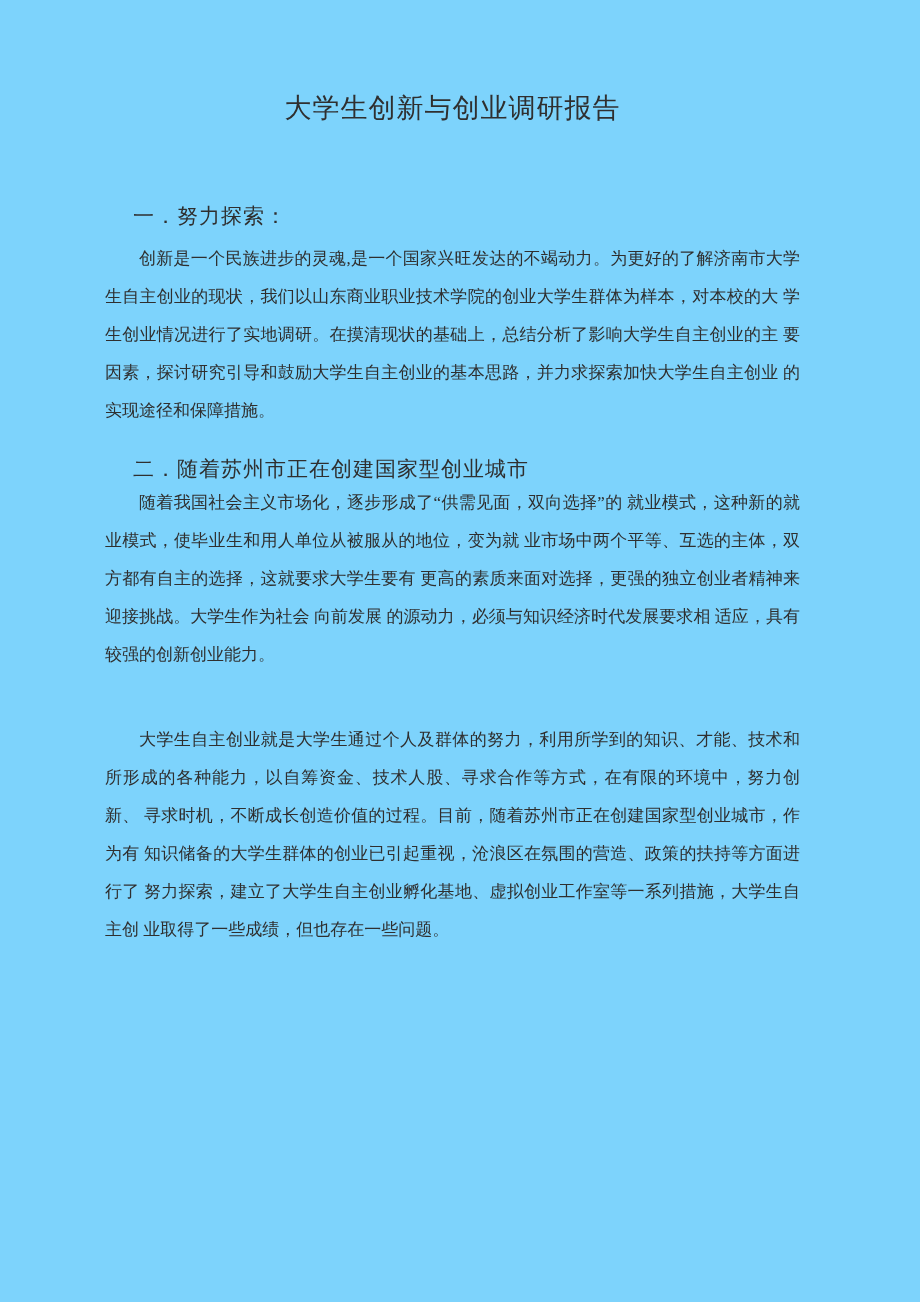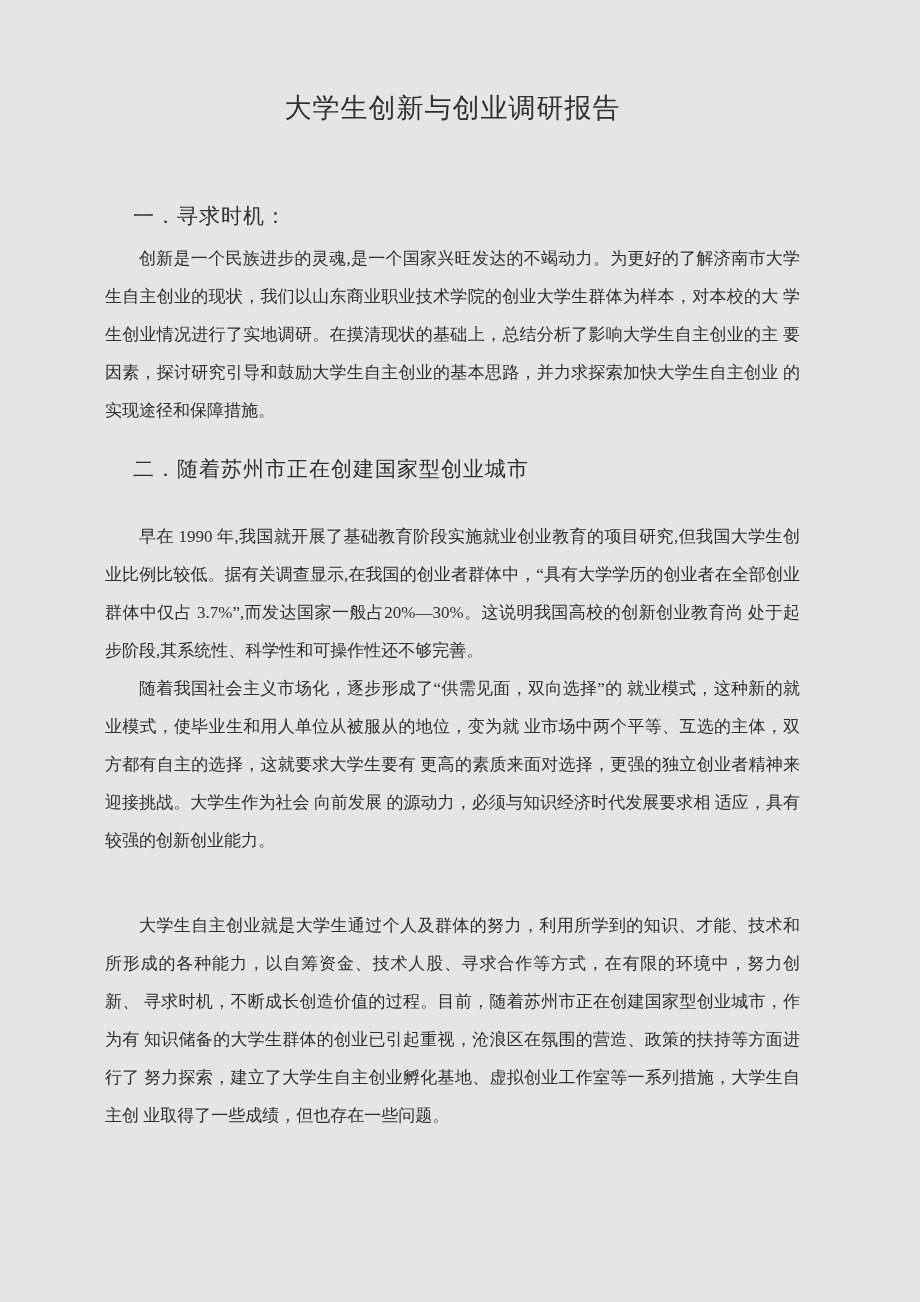--- a/index.html
+++ b/index.html
@@ -5,21 +5,21 @@
   html, body {
     margin: 0;
     padding: 0;
     background: #ffffff;
   }
   .page {
     position: relative;
     width: 920px;
     height: 1302px;
     margin: 0 auto;
-    background: #e5e5e5;
+    background: #7dd3fc;
     box-sizing: border-box;
     padding: 90px 120px 0 105px;
     font-family: "Liberation Serif", "DejaVu Serif", serif;
     color: #2f2f2f;
     overflow: hidden;
   }
   .doc-title {
     font-size: 27px;
     font-weight: normal;
     line-height: 36px;
@@ -52,27 +52,26 @@
   .para-4    { margin-top: 47px; }
 </style>
 </head>
 <body>
 
 <div class="page">
 
   <h1 class="doc-title">大学生创新与创业调研报告</h1>
 
   <section>
-    <h2 class="section-heading heading-1">一．寻求时机：</h2>
+    <h2 class="section-heading heading-1">一．努力探索：</h2>
     <p class="para para-1">创新是一个民族进步的灵魂,是一个国家兴旺发达的不竭动力。为更好的了解济南市大学生自主创业的现状，我们以山东商业职业技术学院的创业大学生群体为样本，对本校的大 学生创业情况进行了实地调研。在摸清现状的基础上，总结分析了影响大学生自主创业的主 要因素，探讨研究引导和鼓励大学生自主创业的基本思路，并力求探索加快大学生自主创业 的实现途径和保障措施。</p>
   </section>
 
   <section>
     <h2 class="section-heading heading-2">二．随着苏州市正在创建国家型创业城市</h2>
-    <p class="para para-2">早在 1990 年,我国就开展了基础教育阶段实施就业创业教育的项目研究,但我国大学生创业比例比较低。据有关调查显示,在我国的创业者群体中，“具有大学学历的创业者在全部创业群体中仅占 3.7%”,而发达国家一般占20%—30%。这说明我国高校的创新创业教育尚 处于起步阶段,其系统性、科学性和可操作性还不够完善。</p>
     <p class="para">随着我国社会主义市场化，逐步形成了“供需见面，双向选择”的 就业模式，这种新的就业模式，使毕业生和用人单位从被服从的地位，变为就 业市场中两个平等、互选的主体，双方都有自主的选择，这就要求大学生要有 更高的素质来面对选择，更强的独立创业者精神来迎接挑战。大学生作为社会 向前发展 的源动力，必须与知识经济时代发展要求相 适应，具有较强的创新创业能力。</p>
   </section>
 
   <section>
     <p class="para para-4">大学生自主创业就是大学生通过个人及群体的努力，利用所学到的知识、才能、技术和所形成的各种能力，以自筹资金、技术人股、寻求合作等方式，在有限的环境中，努力创新、 寻求时机，不断成长创造价值的过程。目前，随着苏州市正在创建国家型创业城市，作为有 知识储备的大学生群体的创业已引起重视，沧浪区在氛围的营造、政策的扶持等方面进行了 努力探索，建立了大学生自主创业孵化基地、虚拟创业工作室等一系列措施，大学生自主创 业取得了一些成绩，但也存在一些问题。</p>
   </section>
 
 </div>
 
 </body></html>

